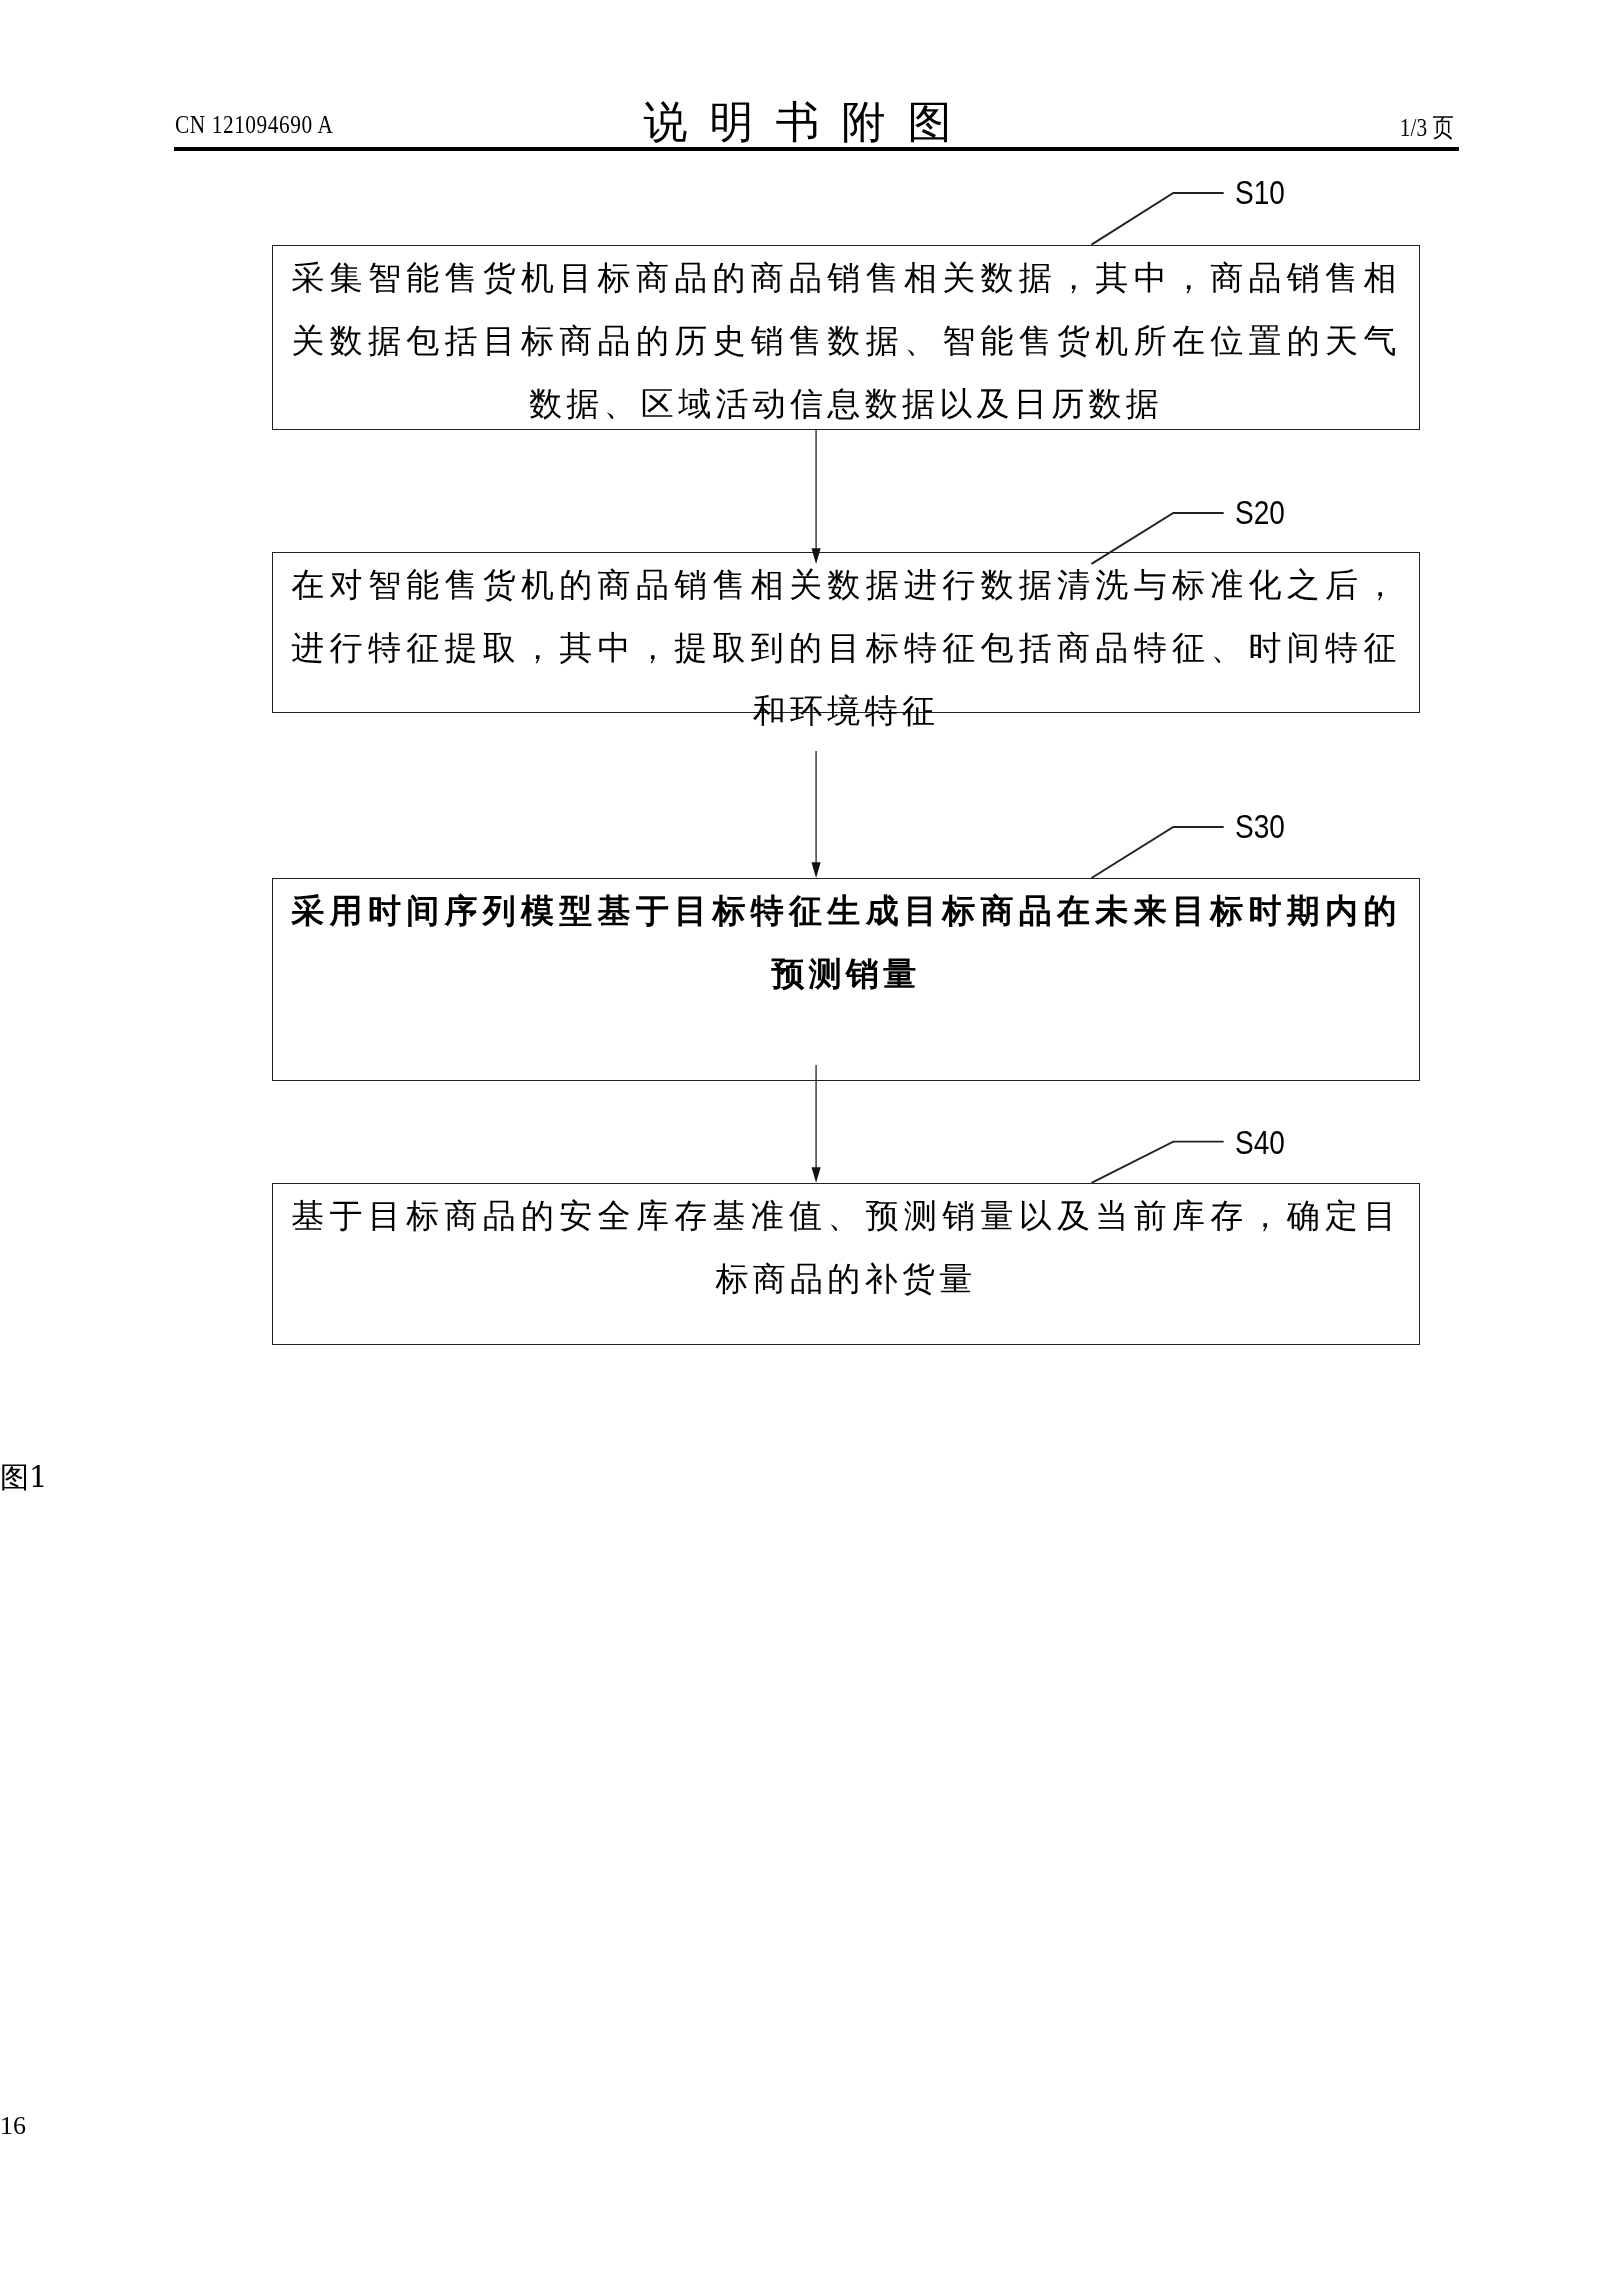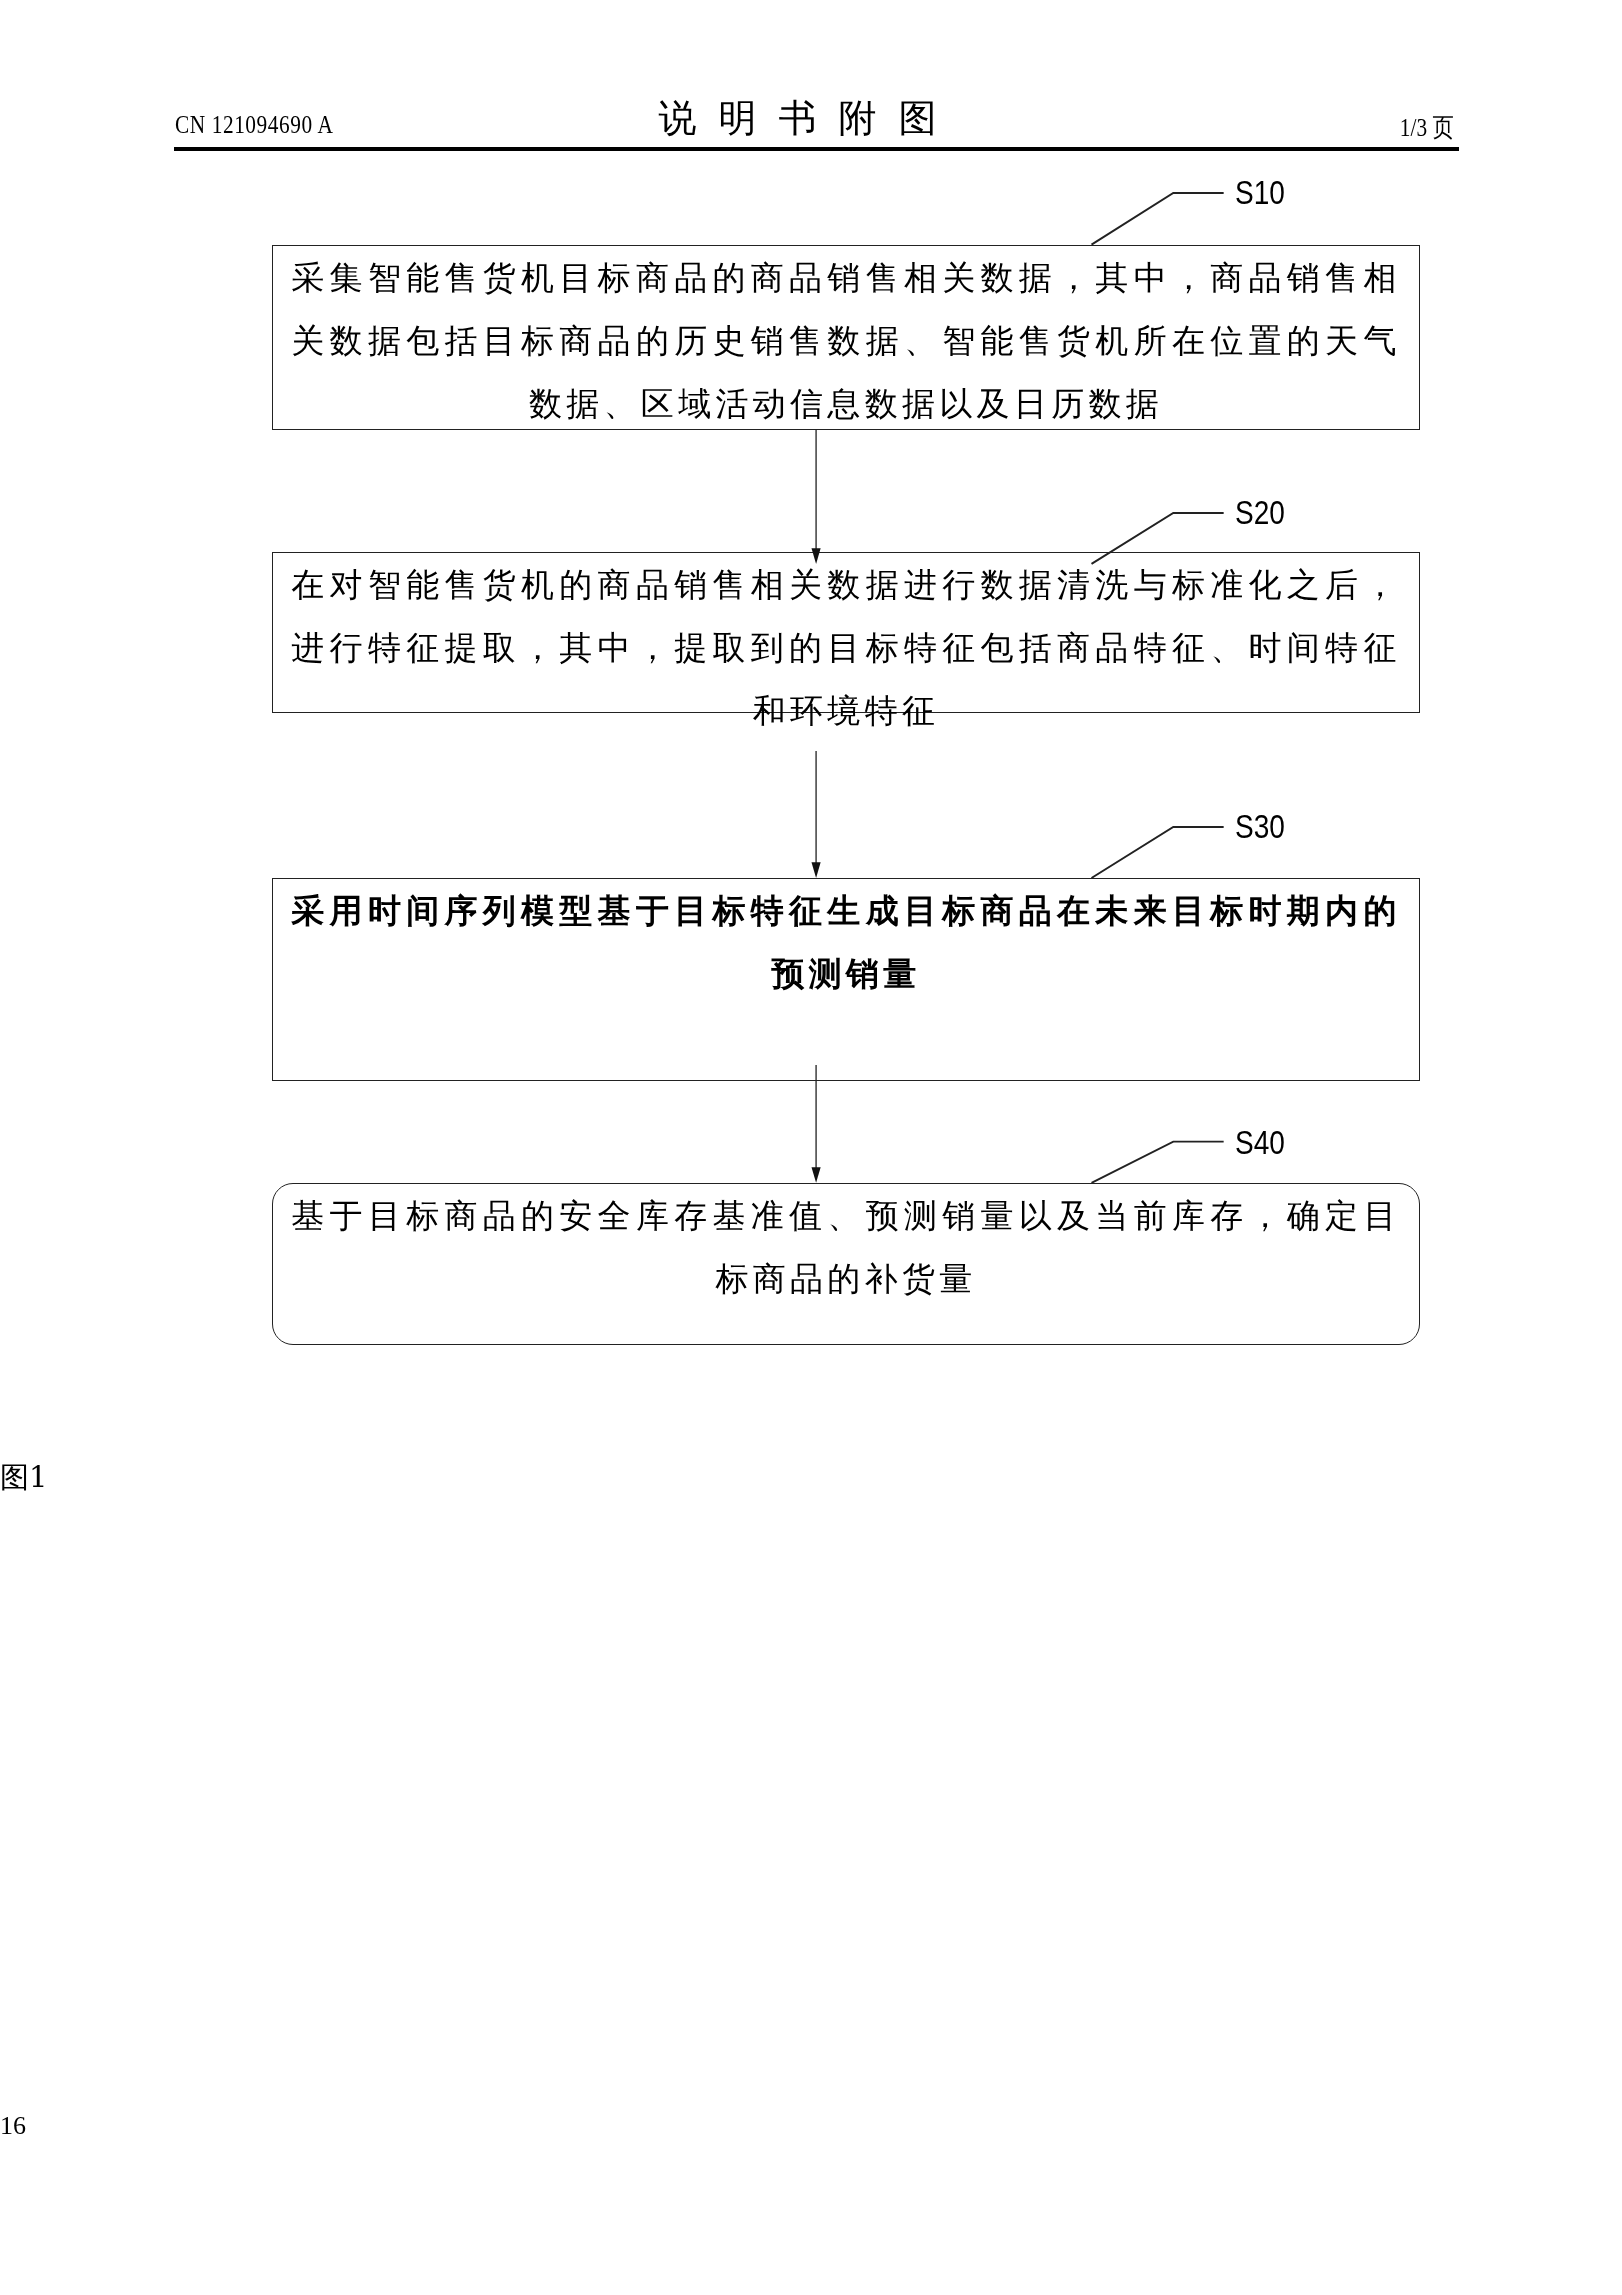--- a/index.html
+++ b/index.html
@@ -1,20 +1,20 @@
 <!DOCTYPE html>
 <html style="font-size:10.5px"><head>
 <meta charset="utf-8">
 <style>
   html, body { margin: 0; padding: 0; background: #ffffff; }
   body { width: 1623px; height: 2295px; position: relative; overflow: hidden;
          font-family: "DejaVu Serif", serif; color: #000; }
   .abs { position: absolute; }
   .hdr-left { left: 175px; top: 110px; font-family: "Liberation Serif", serif; font-size: 26px; letter-spacing: 0.7px; transform: scaleX(0.82); transform-origin: left top; }
-  .hdr-title { left: 0; width: 1617px; top: 93px; text-align: center; font-size: 38px; letter-spacing: 22px; font-family: "DejaVu Sans", sans-serif; }
+  .hdr-title { left: 0; width: 1617px; top: 93px; text-align: center; font-size: 44px; letter-spacing: 22px; font-family: "DejaVu Sans", sans-serif; }
   .hdr-right { right: 169px; top: 110px; font-family: "Liberation Serif", serif; font-size: 26px; transform: scaleX(0.82); transform-origin: right top; }
   .hdr-rule { left: 174px; top: 147px; width: 1285px; height: 3.9px; background: #000; }
   .step-box { position: absolute; left: 242px; width: 1148px; border: 1.3px solid #222; box-sizing: border-box;
               display: flex; justify-content: center; text-align: center; margin-left: 30px; }
   .step-text { font-family: "DejaVu Sans", sans-serif; font-size: 33px; line-height: 63px; padding: 0 18.3px;
                letter-spacing: 4.3px; text-align: center; width: 100%; box-sizing: border-box; text-align-last: center; }
   .step-text.justify { text-align: justify; text-align-last: center; }
   .label { font-family: "Liberation Sans", sans-serif; font-size: 33px; transform: scaleX(0.85); transform-origin: left top; }
   .caption { left: 0; width: 1623px; top: 1458px; text-align: left; font-size: 29px; font-family: "DejaVu Serif", serif; }
   .pageno { left: 0; width: 1623px; top: 2111px; font-size: 26px; font-family: "Liberation Serif", serif; }
@@ -31,21 +31,21 @@
 <div>
   <div class="step-box" style="top:245px;height:185px;">
     <div class="step-text justify">采集智能售货机目标商品的商品销售相关数据，其中，商品销售相关数据包括目标商品的历史销售数据、智能售货机所在位置的天气数据、区域活动信息数据以及日历数据</div>
   </div>
   <div class="step-box" style="top:552px;height:161px;">
     <div class="step-text justify">在对智能售货机的商品销售相关数据进行数据清洗与标准化之后，进行特征提取，其中，提取到的目标特征包括商品特征、时间特征和环境特征</div>
   </div>
   <div class="step-box" style="top:878px;height:203px;font-weight:bold;">
     <div class="step-text justify">采用时间序列模型基于目标特征生成目标商品在未来目标时期内的预测销量</div>
   </div>
-  <div class="step-box" style="top:1183px;height:162px;border-radius:21px;">
+  <div class="step-box" style="top:1183px;height:162px;">
     <div class="step-text justify">基于目标商品的安全库存基准值、预测销量以及当前库存，确定目标商品的补货量</div>
   </div>
 
   <div class="abs label" style="left:1235px;top:174px;">S10</div>
   <div class="abs label" style="left:1235px;top:494px;">S20</div>
   <div class="abs label" style="left:1235px;top:808px;">S30</div>
   <div class="abs label" style="left:1235px;top:1124px;">S40</div>
 
   <svg class="overlay" viewBox="0 0 2480 3508">
     <g stroke="#222" stroke-width="3" fill="none">

